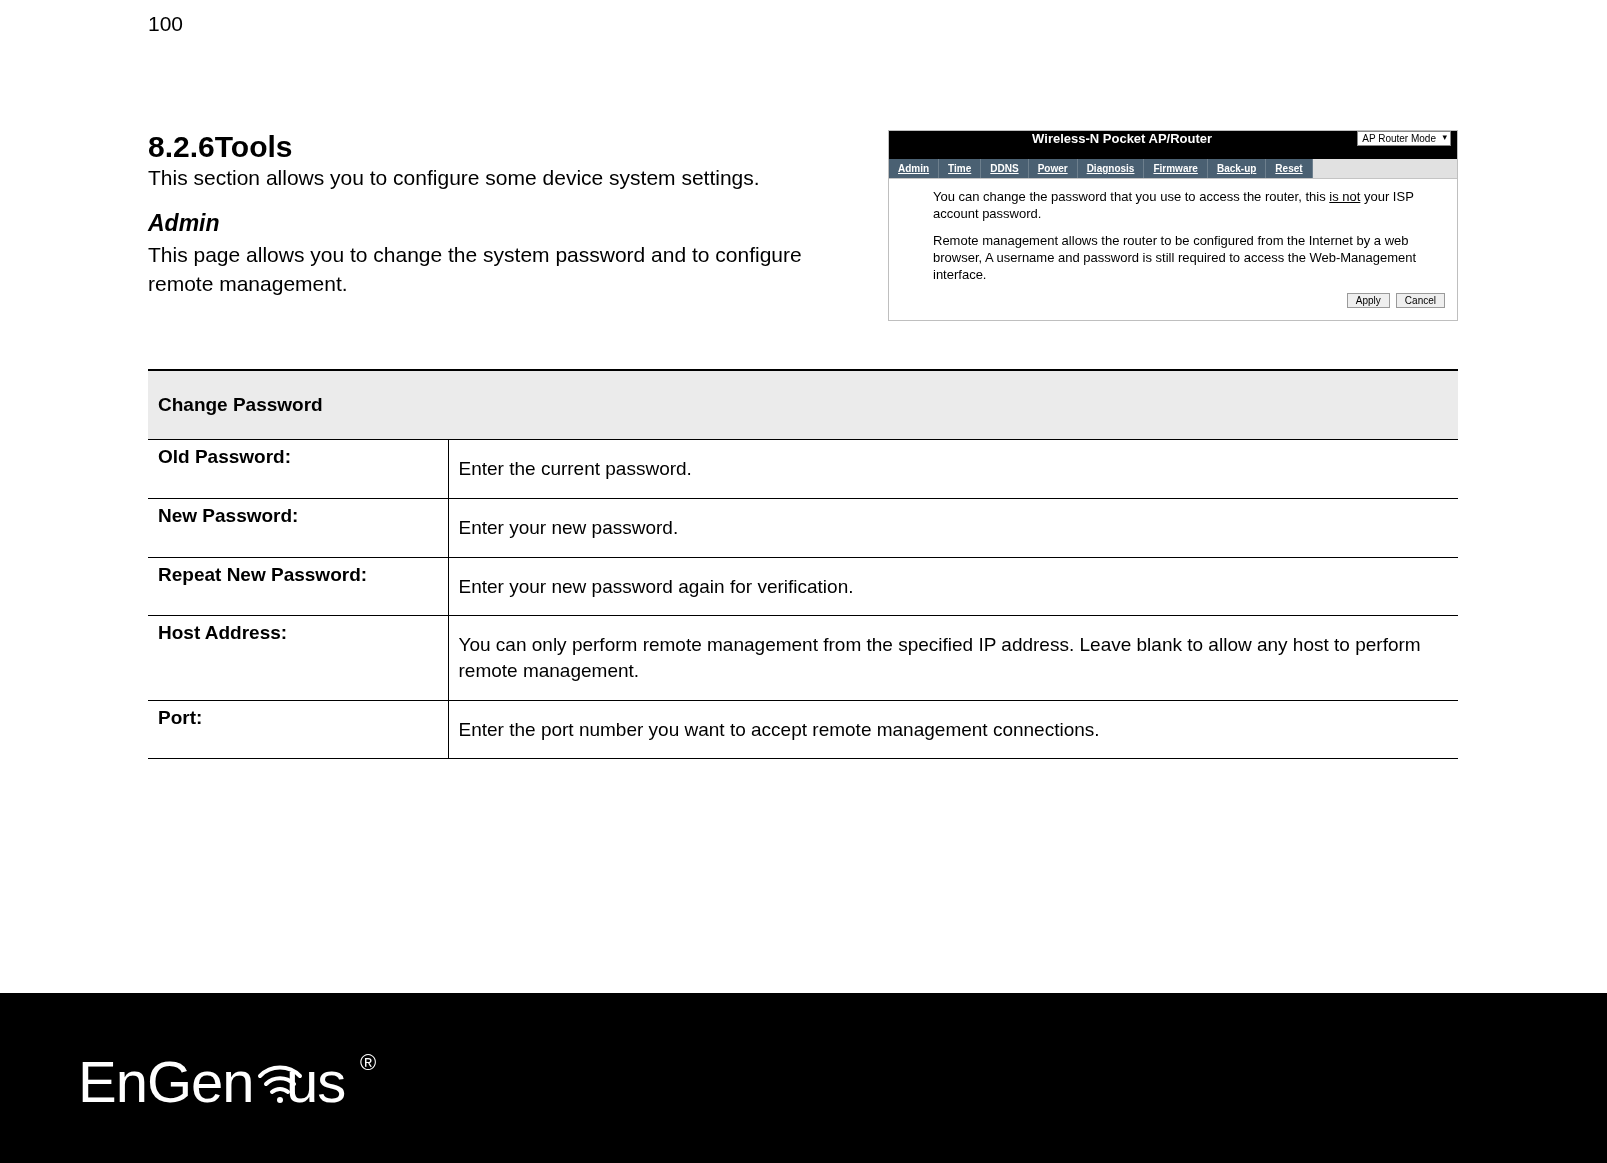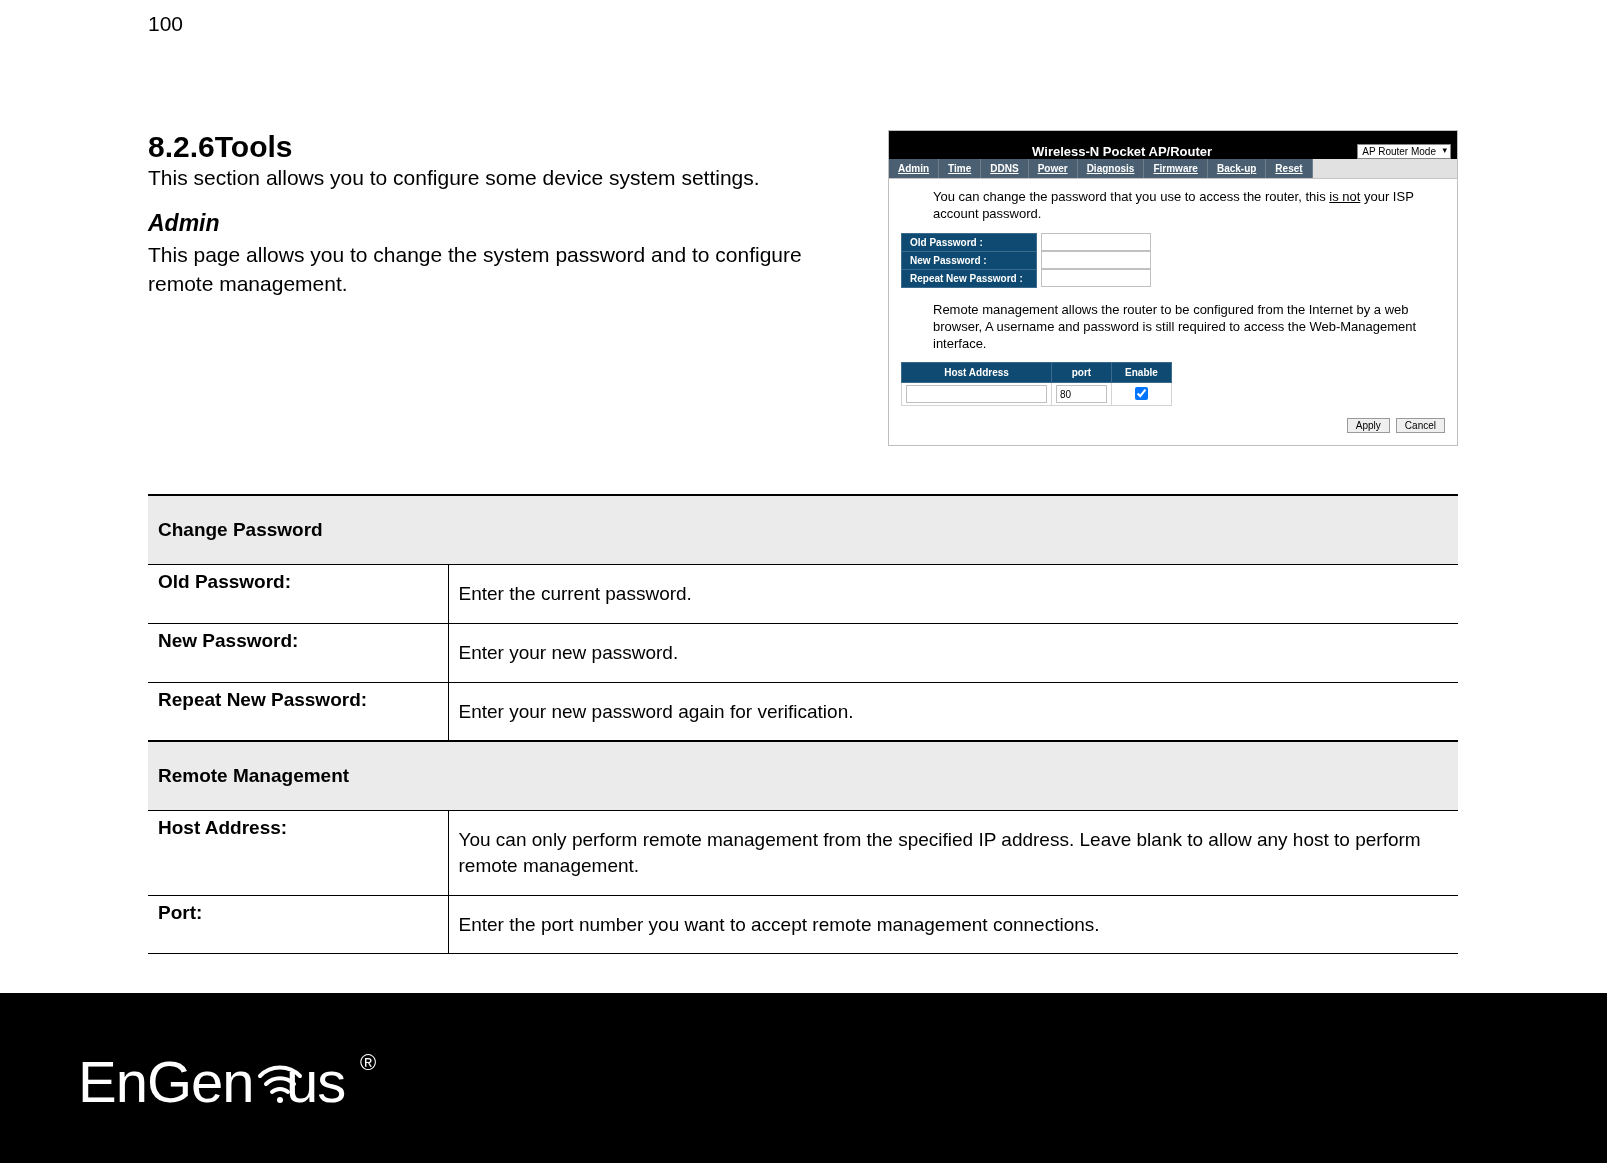--- a/index.html
+++ b/index.html
@@ -62,21 +62,21 @@
     border: 1px solid #bfbfbf;
     font-size: 11px;
     font-family: Tahoma, Arial, sans-serif;
     color: #000;
     background: #fff;
   }
   .shot-titlebar {
     background: #000;
     height: 28px;
     display: flex;
-    align-items: flex-end;
+    align-items: flex-start;
     justify-content: flex-end;
     padding: 0 6px;
     gap: 8px;
   }
   .shot-title {
     color: #fff;
     font-weight: bold;
     font-size: 13px;
     flex: 1;
     text-align: center;
@@ -250,51 +250,21 @@
             <div class="shot-tab">Power</div>
             <div class="shot-tab">Diagnosis</div>
             <div class="shot-tab">Firmware</div>
             <div class="shot-tab">Back-up</div>
             <div class="shot-tab">Reset</div>
           </div>
           <div class="shot-body">
             <div class="shot-note">
               <span>You can change the password that you use to access the router, this </span><span class="underline">is not</span><span> your ISP account password.</span>
             </div>
-            <table class="pw-table">
-              <tbody>
-                  <tr>
-                <td class="label">Old Password :</td>
-                <td class="inp"><input type="password" style=""></td>
-              </tr>
-              <tr>
-                <td class="label">New Password :</td>
-                <td class="inp"><input type="password" style=""></td>
-              </tr>
-              <tr>
-                <td class="label">Repeat New Password :</td>
-                <td class="inp"><input type="password" style=""></td>
-              </tr>
-            </tbody>
-              </table>
             <div class="shot-note">Remote management allows the router to be configured from the Internet by a web browser, A username and password is still required to access the Web-Management interface.</div>
-            <table class="rm-table">
-              <tbody>
-                  <tr>
-                <th class="c1">Host Address</th>
-                <th class="c2">port</th>
-                <th class="c3">Enable</th>
-              </tr>
-              <tr>
-                <td class="c1"><input class="txt" type="text" style=""></td>
-                <td class="c2"><input class="txt" type="text" value="80" style=""></td>
-                <td class="c3"><input type="checkbox" checked="" style=""></td>
-              </tr>
-            </tbody>
-              </table>
             <div class="shot-btns">
               <button>Apply</button>
               <button>Cancel</button>
             </div>
           </div>
         </div>
       </div>
     </div>
 
     <table class="desc-table">
@@ -307,23 +277,20 @@
           <td class="v">Enter the current password.</td>
         </tr>
         <tr>
           <td class="k">New Password:</td>
           <td class="v">Enter your new password.</td>
         </tr>
         <tr>
           <td class="k">Repeat New Password:</td>
           <td class="v">Enter your new password again for verification.</td>
         </tr>
-        <tr class="section-row">
-            <th class="section" colspan="2">Remote Management</th>
-          </tr>
         <tr>
           <td class="k">Host Address:</td>
           <td class="v">You can only perform remote management from the specified IP address. Leave blank to allow any host to perform remote management.</td>
         </tr>
         <tr>
           <td class="k">Port:</td>
           <td class="v">Enter the port number you want to accept remote management connections.</td>
         </tr>
       </tbody>
     </table>

